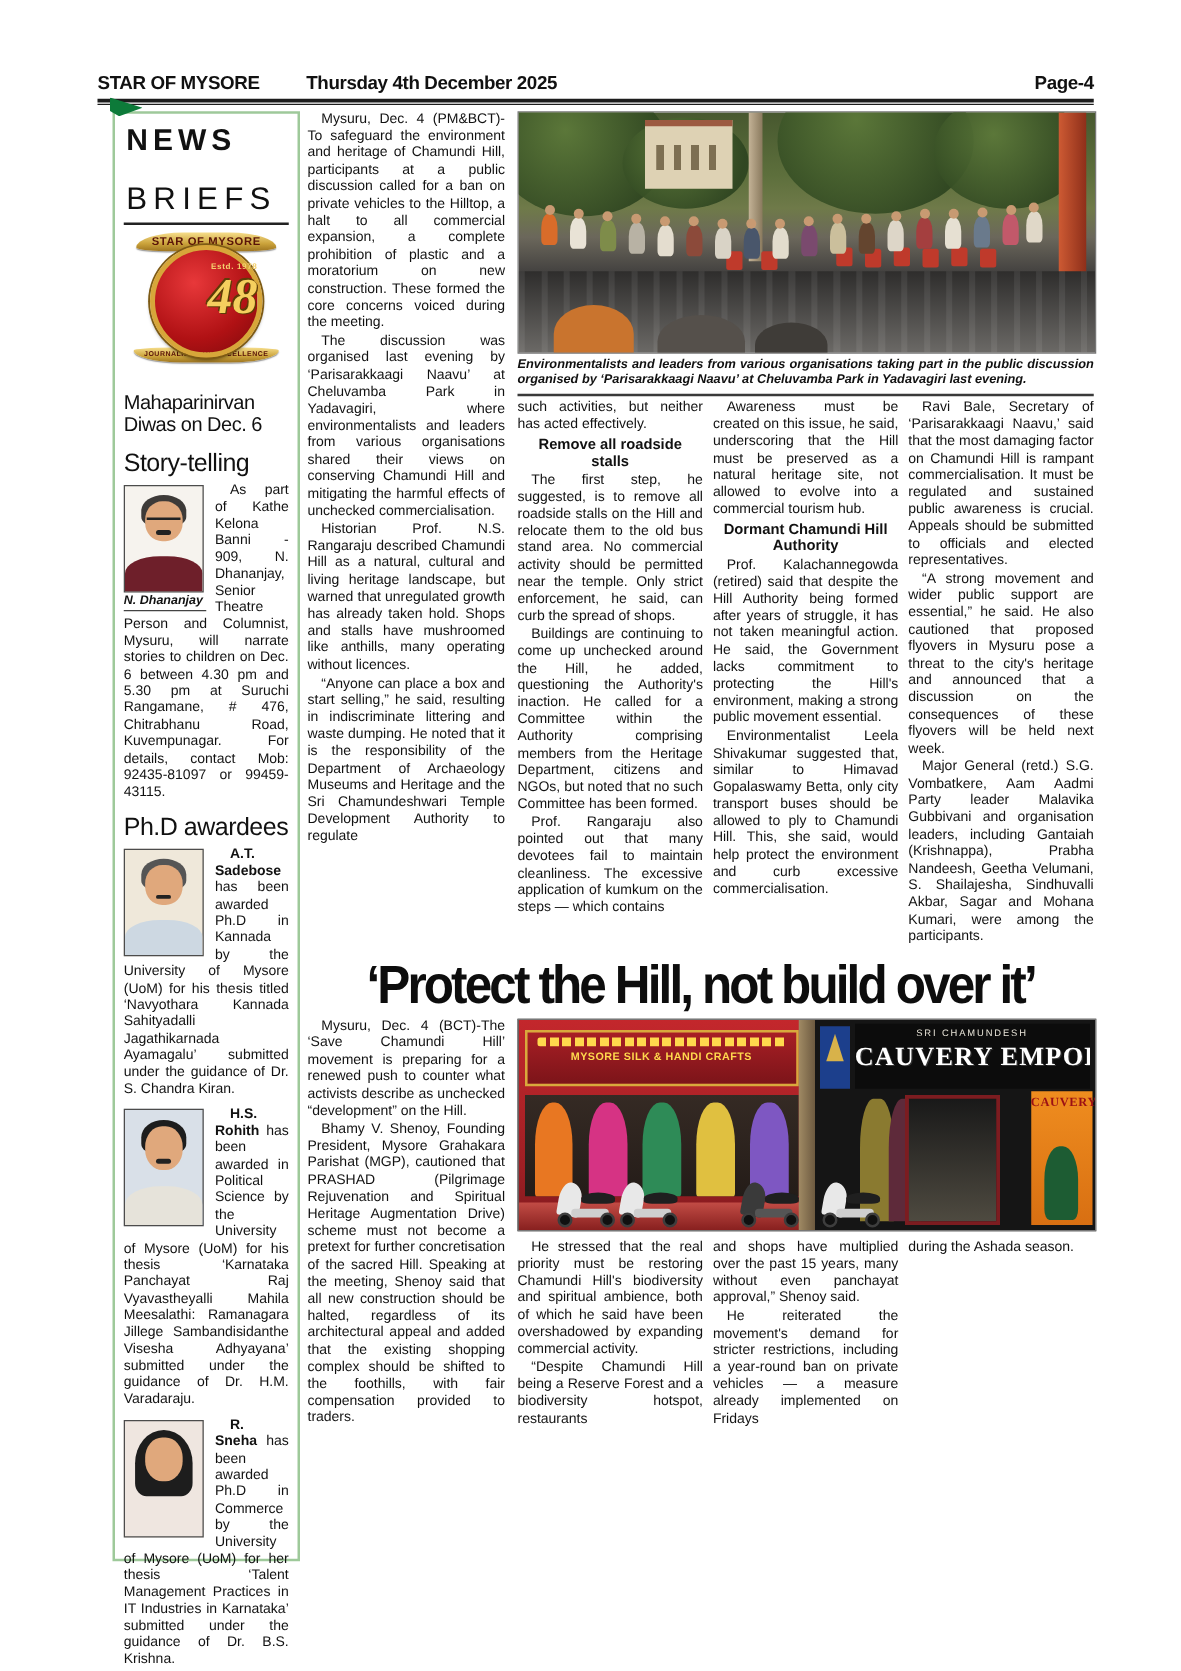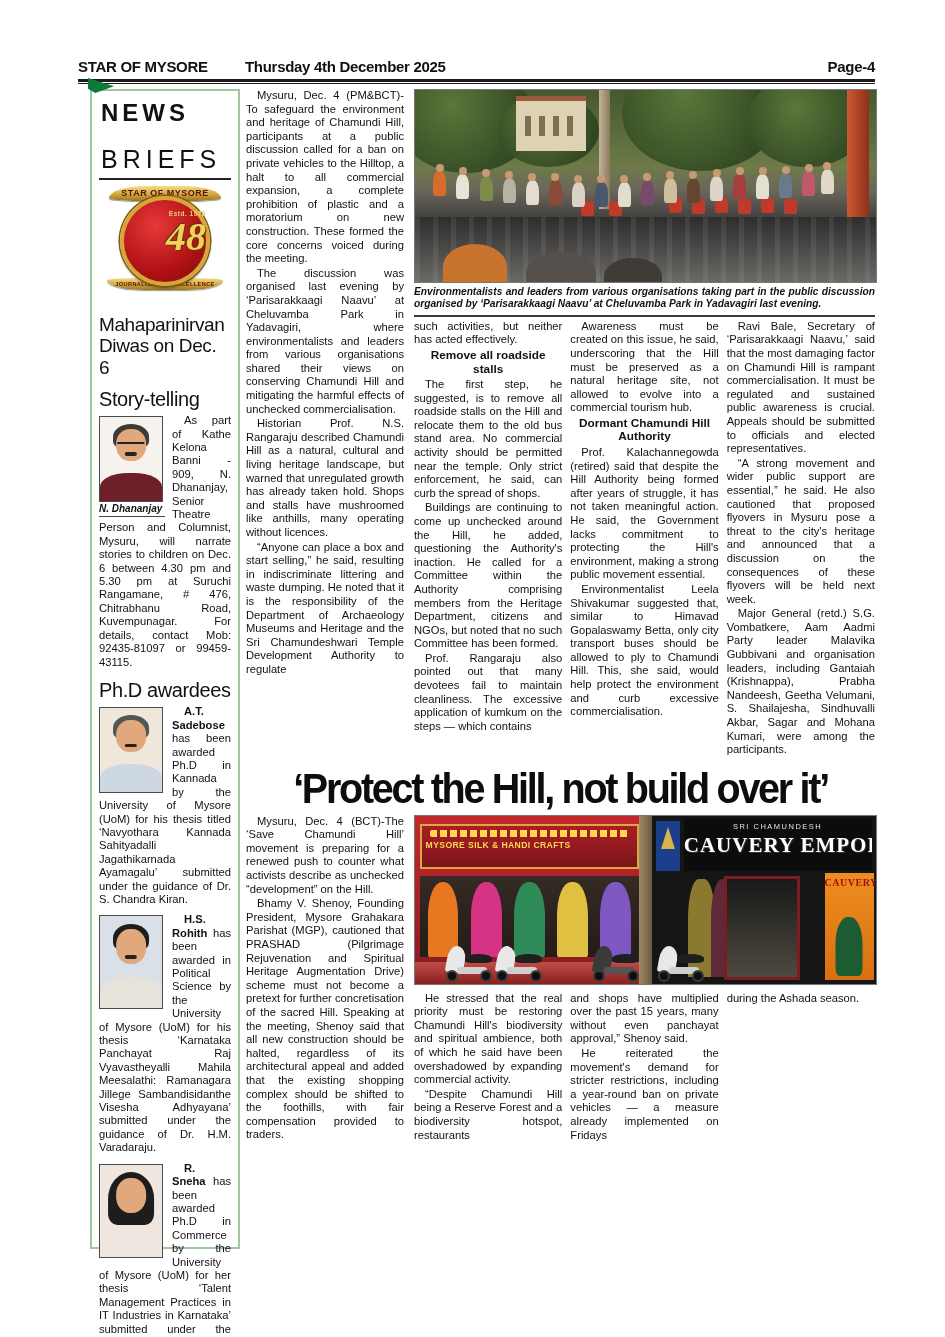--- a/index.html
+++ b/index.html
@@ -16,21 +16,21 @@
   
   .content{display:flex;gap:6px;padding-left:12px;}
   
   .sidebar{position:relative;width:150px;flex:0 0 150px;border:2px solid #9ec99a;
            box-sizing:border-box;padding:6px 7px 8px;background:#fff;height:1160px;}
   .fold{position:absolute;top:-13px;left:-4px;width:26px;height:15px;background:#0d7a39;
         clip-path:polygon(0 0,100% 55%,28% 100%,0 72%);}
   .sb-title{padding:2px 2px 4px;border-bottom:2px solid #222;margin-bottom:6px;}
   .sb-news{font-weight:bold;font-size:24px;letter-spacing:4px;}
   .sb-briefs{font-weight:normal;font-size:25px;letter-spacing:5px;margin-top:18px;}
-  .sb-h{font-weight:normal;font-size:19px;line-height:1.12;margin:10px 0 4px;letter-spacing:-0.4px;}
+  .sb-h{font-weight:normal;font-size:16px;line-height:1.12;margin:10px 0 4px;letter-spacing:-0.4px;}
   .sb-h.big{font-size:20px;}
   .sb-body{font-size:11.2px;line-height:13.4px;text-align:justify;margin:0;}
   .sb-body .lead-indent{display:inline-block;width:12px;}
   .aw-name{font-weight:bold;}
   .sb-story{clear:both;}
   .awardee{clear:both;margin-bottom:7px;}
   
   .logo{position:relative;width:126px;height:118px;margin:6px auto 2px;}
   .ribbon{position:relative;margin:0 auto;background:linear-gradient(180deg,#f6dd8a,#caa23a 60%,#9d7420);
           color:#5a1408;font-weight:bold;text-align:center;border-radius:6px/12px;
@@ -97,21 +97,21 @@
       width:8px;height:8px;border-radius:50%;background:#c89a72;}
   .chair{position:absolute;width:13px;height:15px;background:#bf3a2b;border-radius:2px;}
   .fg{position:absolute;border-radius:50% 50% 10% 10%;}
   
   .photo2{position:relative;width:100%;height:168px;overflow:hidden;border:1px solid #777;background:#272727;}
   .p2-left{position:absolute;left:0;top:0;width:50%;height:100%;background:linear-gradient(180deg,#c3272c,#9e1f24 70%,#7e191d);}
   .p2-sign1{position:absolute;top:5%;left:2%;width:95%;height:27%;background:linear-gradient(#a81f25,#7c1419);
             border:2px solid #d8a93c;box-sizing:border-box;padding:2px 4px;}
   .k-script{height:7px;margin:2px 4px 3px;border-radius:2px;
             background:repeating-linear-gradient(90deg,#ffd84d 0 7px,transparent 7px 10px);}
-  .p2-sign1-en{color:#ffd84d;font-weight:bold;font-size:8.6px;letter-spacing:.4px;}
+  .p2-sign1-en{color:#ffd84d;font-weight:bold;font-size:8.6px;letter-spacing:.4px;text-align:center;}
   .p2-int{position:absolute;left:2%;top:36%;width:95%;height:48%;background:linear-gradient(#352a24,#241c18);display:flex;gap:6%;padding:6px 8px 0;box-sizing:border-box;}
   .mann{flex:1;border-radius:45% 45% 4% 4%;}
   .p2-steps{position:absolute;bottom:0;left:0;width:100%;height:13%;background:linear-gradient(#c24c45,#88201f);}
   .p2-pole{position:absolute;left:48.5%;top:0;width:3%;height:100%;background:linear-gradient(90deg,#a08a64,#6d5a40);z-index:3;}
   .p2-right{position:absolute;right:0;top:0;width:48.5%;height:100%;background:#151515;}
   .p2-gopura{position:absolute;left:1.5%;top:3%;width:11%;height:30%;background:#1c3f8c;}
   .p2-gopura::after{content:"";position:absolute;left:50%;top:12%;transform:translateX(-50%);
       width:0;height:0;border-left:7px solid transparent;border-right:7px solid transparent;border-bottom:22px solid #d8b24a;}
   .p2-sign2{position:absolute;left:14%;top:2%;width:84%;height:31%;background:#0c0c0c;color:#fff;text-align:center;overflow:hidden;}
   .p2-sign2 .small{font-size:7.5px;letter-spacing:1.5px;color:#e8e4d8;margin-top:3px;}

